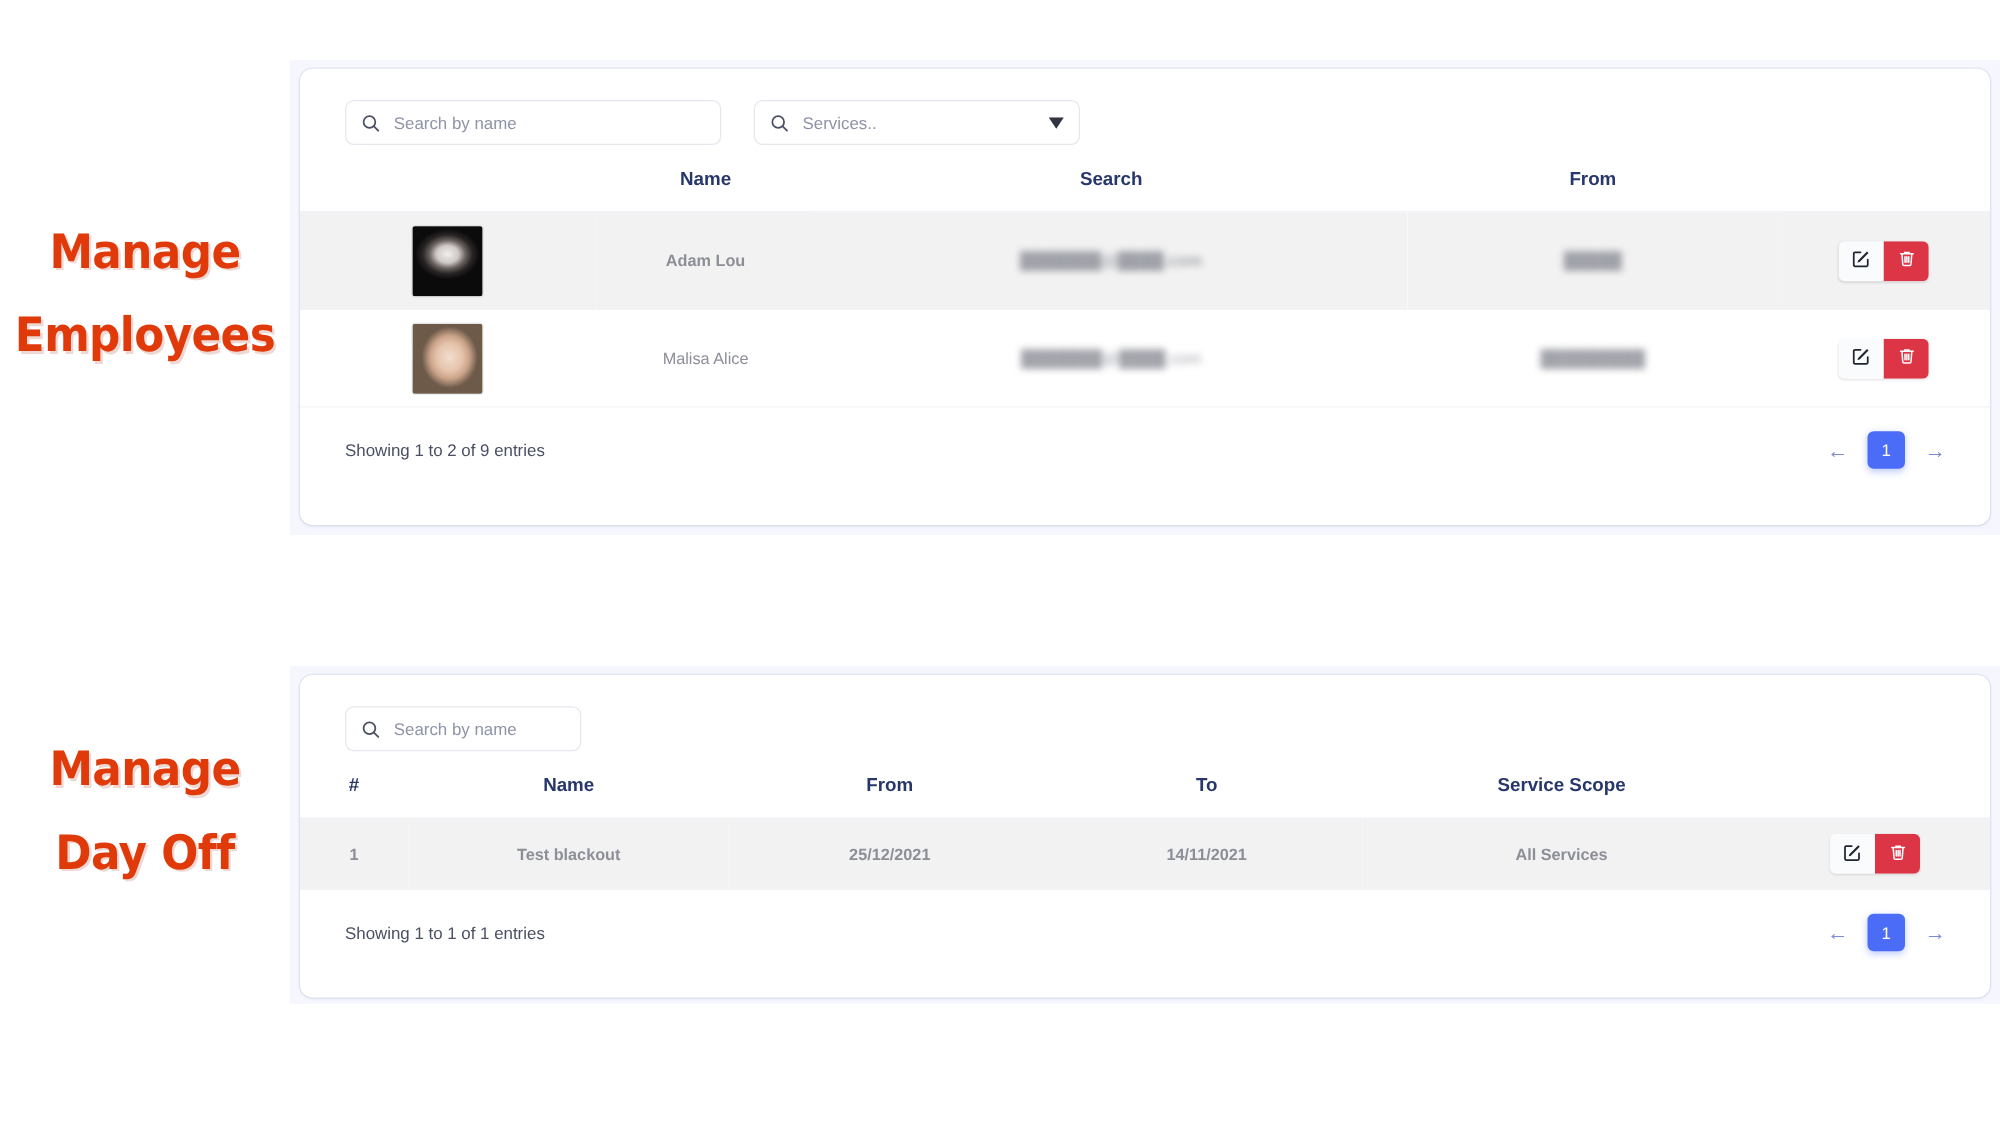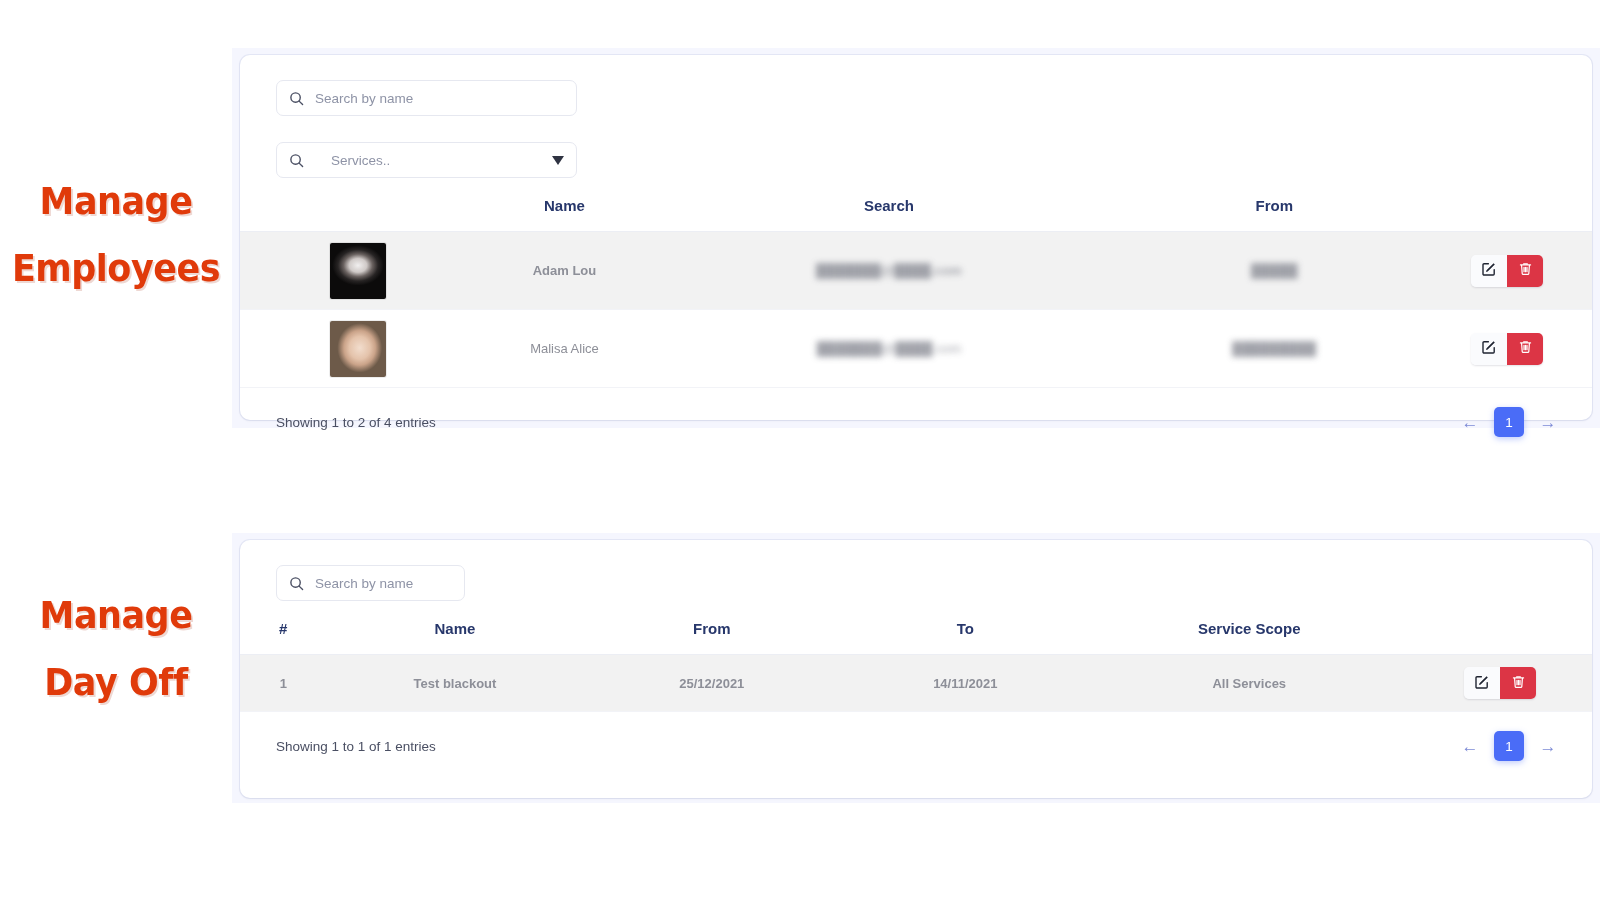--- a/index.html
+++ b/index.html
@@ -57,38 +57,37 @@
     background: #ffffff;
     border-radius: 10px;
     box-shadow: 0 1px 3px rgba(18,20,60,0.055), 0 0 0 1px rgba(225,228,245,0.85);
   }
   #panel-employees { left: 240px; top: 55px;  width: 1352px; height: 365px; }
   #panel-dayoff    { left: 240px; top: 540px; width: 1352px; height: 258px; }
 
   
   .filter-bar {
     display: flex;
-    align-items: flex-start;
+    align-items: flex-end;
     gap: 26px;
     padding: 25px 36px 0 36px;
-    flex-direction: column;
   }
 
   .search-field {
     position: relative;
     display: flex;
     align-items: center;
     height: 36px;
     background: #ffffff;
     border: 1px solid #e6e8f0;
     border-radius: 7px;
     padding: 0 12px;
   }
   .search-field.w-name    { width: 301px; }
-  .search-field.w-service { width: 301px; gap: 16px; }
+  .search-field.w-service { width: 261px; }
 
   .search-ic {
     flex: 0 0 auto;
     width: 15px;
     height: 15px;
     margin-right: 11px;
     color: #4a4f63;
   }
   .search-ic svg { display: block; width: 15px; height: 15px; }
 
@@ -374,21 +373,21 @@
                 </span>
               </button>
             </span>
           </td>
         </tr>
 
       </tbody>
     </table>
 
     <div class="table-footer">
-      <span class="entries-text">Showing 1 to 2 of 4 entries</span>
+      <span class="entries-text">Showing 1 to 2 of 9 entries</span>
       <div class="pager">
         <span class="pager-arrow">←</span>
         <span class="pager-page">1</span>
         <span class="pager-arrow">→</span>
       </div>
     </div>
 
   </div>
 
   <div class="panel" id="panel-dayoff">

